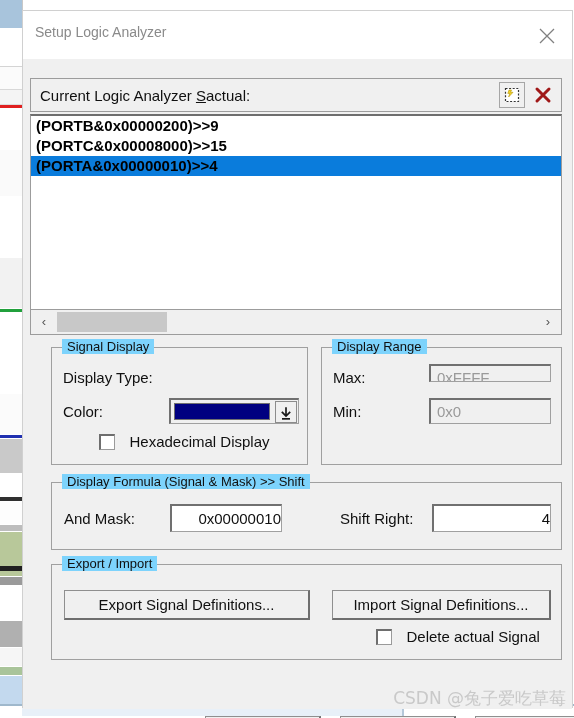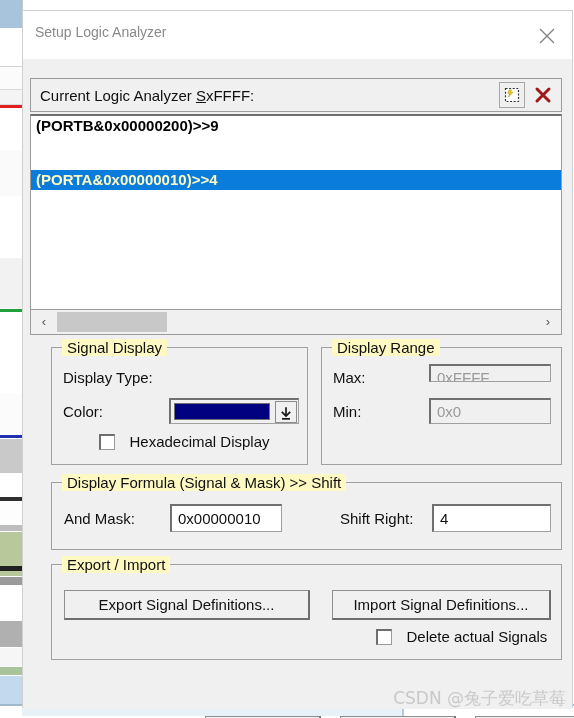--- a/index.html
+++ b/index.html
@@ -171,22 +171,21 @@
     line-height: 20px;
     padding-left: 5px;
     font-size: 15px;
     font-weight: bold;
     color: #000000;
     white-space: nowrap;
     cursor: default;
   }
   .list-item.selected {
     background: #0a7cdc;
-    color: #fef9c3;
-    margin-top: 34px;
+    color: #000000;
   }
 
   
   .hscroll {
     position: absolute;
     left: 7px;
     top: 251px;
     width: 532px;
     height: 25px;
     background: #f0f0f0;
@@ -223,29 +222,29 @@
     position: absolute;
     border: 1px solid #a0a0a0;
     box-sizing: border-box;
     background: transparent;
   }
   .group > .legend {
     position: absolute;
     top: -9px;
     left: 10px;
     padding: 0 5px;
-    background: #fef9c3;
-    font-size: 15px;
+    background: #7dd3fc;
+    font-size: 13px;
     color: #101010;
     white-space: nowrap;
   }
 
   .grp-signal-display { left: 28px; top: 288px; width: 257px; height: 118px; }
   .grp-display-range  { left: 298px; top: 288px; width: 241px; height: 118px; }
-  .grp-formula        { left: 28px;  top: 423px; width: 511px; height: 68px; }
+  .grp-formula        { left: 28px;  top: 423px; width: 511px; height: 68px; text-align: right; }
   .grp-export         { left: 28px;  top: 505px; width: 511px; height: 96px; }
 
   .fld-label {
     position: absolute;
     font-size: 15px;
     color: #101010;
     white-space: nowrap;
   }
 
   
@@ -431,38 +430,39 @@
       <div class="title-close">
         <svg width="18" height="18" viewBox="0 0 18 18">
           <path d="M2 2 L16 16 M16 2 L2 16" stroke="#808080" stroke-width="1.3" fill="none"></path>
         </svg>
       </div>
     </div>
 
     <div class="dlg-body">
 
       <div class="sig-header">
-        <div class="sig-header-label"><span>Current Logic Analyzer </span><u>S</u><span>xFFFF:</span></div>
+        <div class="sig-header-label"><span>Current Logic Analyzer </span><u>S</u><span>actual:</span></div>
 
         <div class="icon-btn new">
           <svg width="20" height="20" viewBox="0 0 20 20">
             <rect x="3.5" y="3.5" width="13" height="13" fill="#ffffff" stroke="#333333" stroke-width="1.2" stroke-dasharray="2,1.6"></rect>
             <path d="M7 5 L9.5 5 L8.6 7.3 L11 7.3 L6.6 12 L7.8 8.4 L5.8 8.4 Z" fill="#f2d22a" stroke="#b49400" stroke-width="0.6"></path>
           </svg>
         </div>
 
         <div class="icon-btn del">
           <svg width="20" height="20" viewBox="0 0 20 20">
             <path d="M4 4 L16 16 M16 4 L4 16" stroke="#a01818" stroke-width="3" stroke-linecap="round" fill="none"></path>
           </svg>
         </div>
       </div>
 
       <div class="listbox">
         <div class="list-item">(PORTB&amp;0x00000200)&gt;&gt;9</div>
+        <div class="list-item">(PORTC&amp;0x00008000)&gt;&gt;15</div>
         <div class="list-item selected">(PORTA&amp;0x00000010)&gt;&gt;4</div>
       </div>
 
       <div class="hscroll">
         <div class="arrow left">‹</div>
         <div class="thumb"></div>
         <div class="arrow right">›</div>
       </div>
 
       <div class="group grp-signal-display">
@@ -510,21 +510,21 @@
       </div>
 
       <div class="group grp-export">
         <div class="legend">Export / Import</div>
 
         <div class="btn btn-import">Import Signal Definitions...</div>
         <div class="btn btn-export">Export Signal Definitions...</div>
 
         <div class="checkrow chk-delete">
           <span class="box"></span>
-          <span class="lbl">Delete actual Signals</span>
+          <span class="lbl">Delete actual Signal</span>
         </div>
       </div>
 
       <div class="btn btn-killall">Kill All</div>
       <div class="btn btn-close">Close</div>
       <div class="btn btn-help">Help</div>
 
     </div>
   </div>
 

